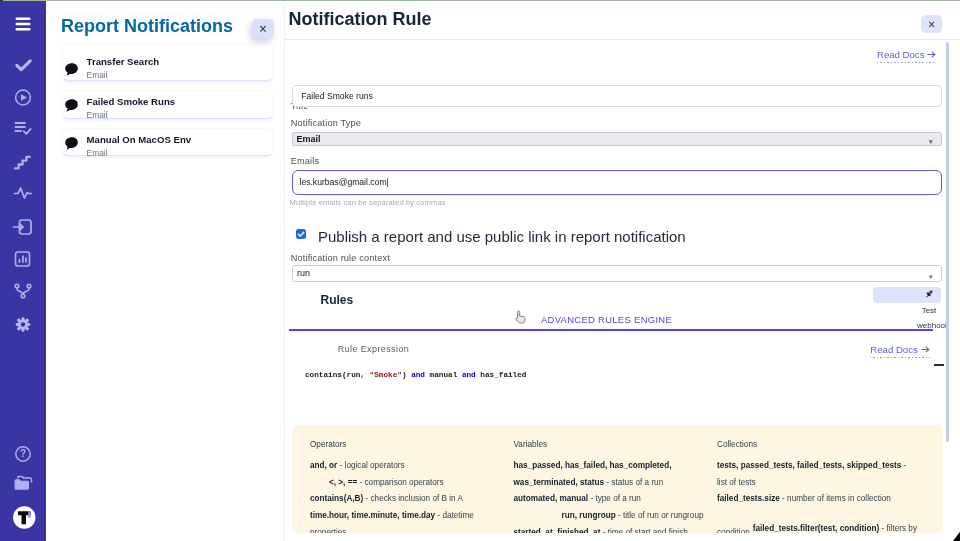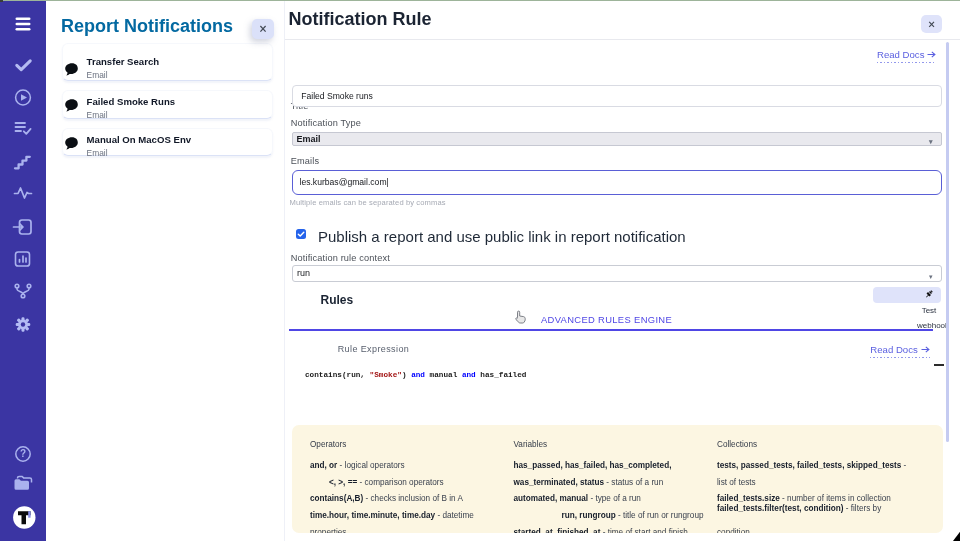--- a/index.html
+++ b/index.html
@@ -221,21 +221,21 @@
       <div class="yl" style="left:18.5px; top:86.4px; width:196px;"><b>time.hour, time.minute, time.day</b> - datetime</div>
       <div class="yl" style="left:18.5px; top:103.1px; width:190px;">properties</div>
       <div class="yl" style="left:222px; top:36.3px; width:190px;"><b>has_passed, has_failed, has_completed,</b></div>
       <div class="yl" style="left:222px; top:53px; width:190px;"><b>was_terminated, status</b> - status of a run</div>
       <div class="yl" style="left:222px; top:69.7px; width:190px;"><b>automated, manual</b> - type of a run</div>
       <div class="yl" style="left:222px; top:86.4px; width:190px;text-align:right;"><b>run, rungroup</b> - title of run or rungroup</div>
       <div class="yl" style="left:222px; top:103.1px; width:196px;"><b>started_at, finished_at</b> - time of start and finish</div>
       <div class="yl" style="left:425.5px; top:36.3px; width:200px;"><b>tests, passed_tests, failed_tests, skipped_tests</b> -</div>
       <div class="yl" style="left:425.5px; top:53px; width:190px;">list of tests</div>
       <div class="yl" style="left:425.5px; top:69.7px; width:200px;"><b>failed_tests.size</b> - number of items in collection</div>
-      <div class="yl" style="left:425.5px; top:79px; width:200px;"><b>failed_tests.filter(test, condition)</b> - filters by</div>
+      <div class="yl" style="left:425.5px; top:99px; width:200px;text-align:right;"><b>failed_tests.filter(test, condition)</b> - filters by</div>
       <div class="yl" style="left:425.5px; top:103.1px; width:190px;">condition</div>
     </div>
 
     <svg style="position:absolute; left:228px; top:309px;" width="14" height="15" viewBox="0 0 14 15">
       <path d="M4.5 8.5V3.2a1.1 1.1 0 0 1 2.2 0V7l3.8.6c1 .2 1.7 1 1.7 2v1.2c0 .4-.1.8-.3 1.1l-.8 1.3a1.5 1.5 0 0 1-1.3.8H7.2c-.5 0-1-.2-1.3-.6L3 10.6c-.4-.5-.3-1.2.2-1.6.4-.3 1-.3 1.3.1z" fill="#e8e8e8" stroke="#6f737b" stroke-width="0.9"></path>
     </svg>
   </div>
 
   <div class="abs" style="left:945.5px; top:42px; width:3px; height:400px; background:#c5cbf1; border-radius:2px;"></div>
 

